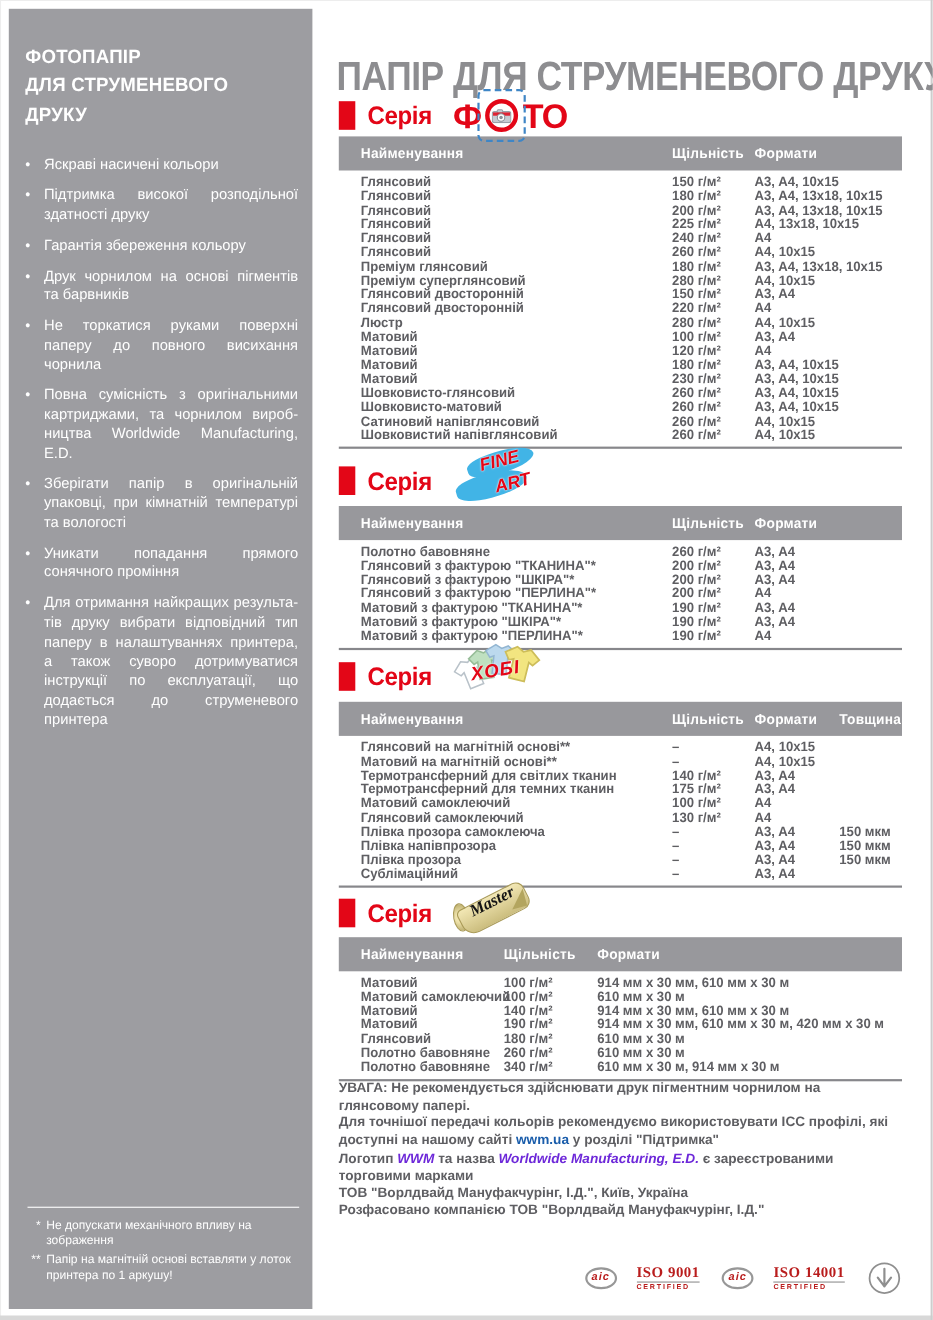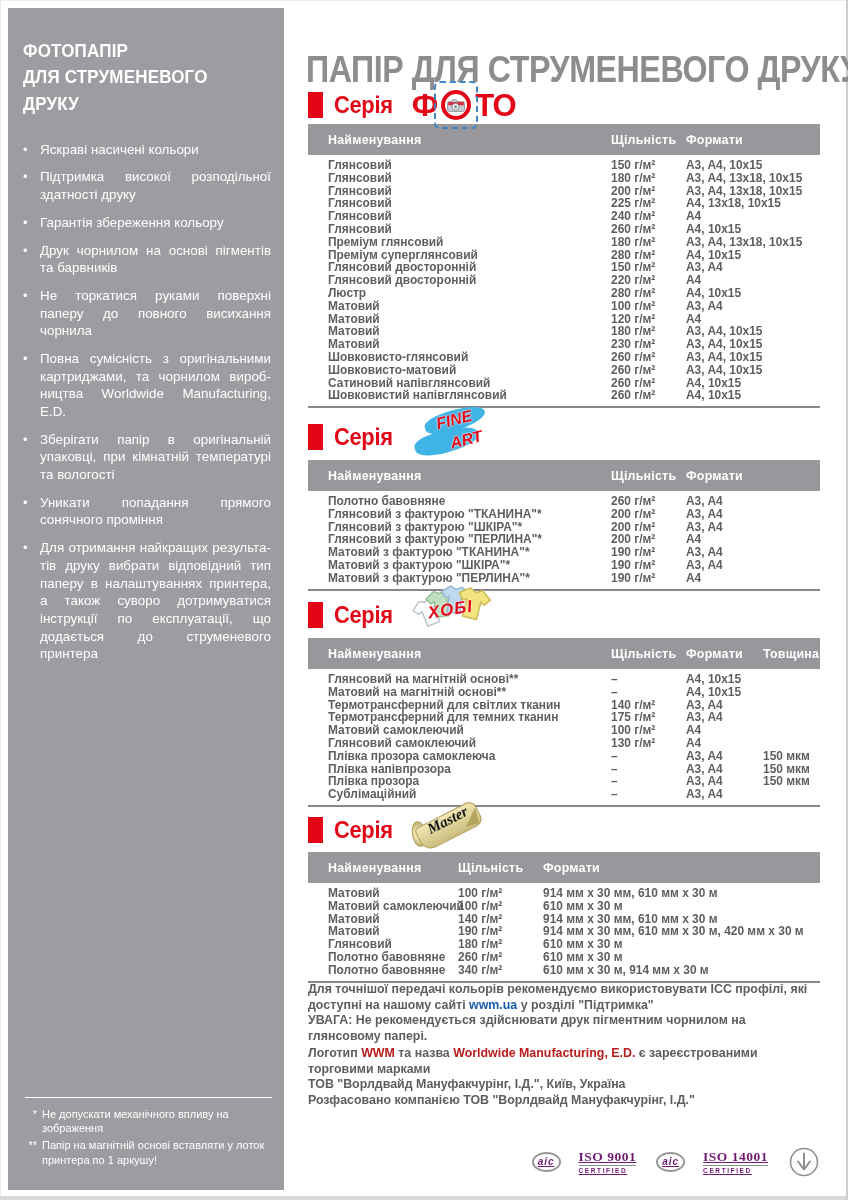--- a/index.html
+++ b/index.html
@@ -70,24 +70,24 @@
             background:radial-gradient(circle at 45% 50%, #efe3ac 30%, #b9ab69 95%);border:1px solid #a99a57;transform:rotate(-10deg);}
   .roll-fold{position:absolute;right:2px;top:6px;width:0;height:0;border-left:14px solid transparent;
              border-bottom:16px solid #b3a55f;transform:rotate(12deg);}
   .ms-text{position:absolute;left:14px;top:13px;font-family:"Liberation Serif","DejaVu Serif",serif;
            font-style:italic;font-weight:700;font-size:15px;color:#141414;transform:rotate(-27deg);}
 
   
   .notes{position:absolute;left:308px;width:512px;}
   .note-line{font-size:12.4px;font-weight:700;color:#5e5e62;line-height:15.6px;}
   .seg-blue{color:#1a5dab;}
-  .seg-red{color:#b91c1c;}
+  .seg-red{color:#6d28d9;font-style:italic;}
   .badges{position:absolute;left:308px;top:1146px;width:512px;display:flex;justify-content:flex-end;
           align-items:center;gap:20px;padding-right:2px;}
-  .iso-badge{display:flex;align-items:center;color:#701a75;text-decoration:underline;}
+  .iso-badge{display:flex;align-items:center;color:#b91c1c;}
   .aic-oval{border:2px solid #979797;border-radius:50%;font-weight:700;font-style:italic;font-size:10px;
             padding:3px 4px;letter-spacing:1px;line-height:1;}
   .iso-col{margin-left:18px;display:flex;flex-direction:column;align-items:flex-start;}
   .iso-title{font-family:"Liberation Serif","DejaVu Serif",serif;font-weight:700;font-size:13.5px;line-height:1.05;
              border-bottom:1.5px solid #8f8f8f;letter-spacing:.5px;}
   .iso-sub{font-size:6.5px;letter-spacing:1.6px;font-weight:700;margin-top:1px;}
 </style>
 </head>
 <body>
 
@@ -473,22 +473,22 @@
         <div class="t-row">
           <span class="t-cell">Полотно бавовняне</span>
           <span class="t-cell">340 г/м²</span>
           <span class="t-cell">610 мм х 30 м, 914 мм х 30 м</span>
         </div>
       </div>
     <div class="t-rule"></div>
   </section>
 
   <div class="notes" style="top:982px;">
+      <div class="note-line"><span>УВАГА: Не рекомендується здійснювати друк пігментним чорнилом на глянсовому папері.</span></div>
       <div class="note-line"><span>Для точнішої передачі кольорів рекомендуємо використовувати ICC профілі, які доступні на нашому сайті </span><span class="seg-blue">wwm.ua</span><span> у розділі "Підтримка"</span></div>
-      <div class="note-line"><span>УВАГА: Не рекомендується здійснювати друк пігментним чорнилом на глянсовому папері.</span></div>
     </div>
   <div class="notes" style="top:1046px;">
       <div class="note-line"><span>Логотип </span><span class="seg-red">WWM</span><span> та назва </span><span class="seg-red">Worldwide Manufacturing, E.D.</span><span> є зареєстрованими торговими марками</span></div>
       <div class="note-line"><span>ТОВ "Ворлдвайд Мануфакчурінг, І.Д.", Київ, Україна</span></div>
       <div class="note-line"><span>Розфасовано компанією ТОВ "Ворлдвайд Мануфакчурінг, І.Д."</span></div>
     </div>
 
   <div class="badges">
     <div class="iso-badge">
       <span class="aic-oval">aic</span>

